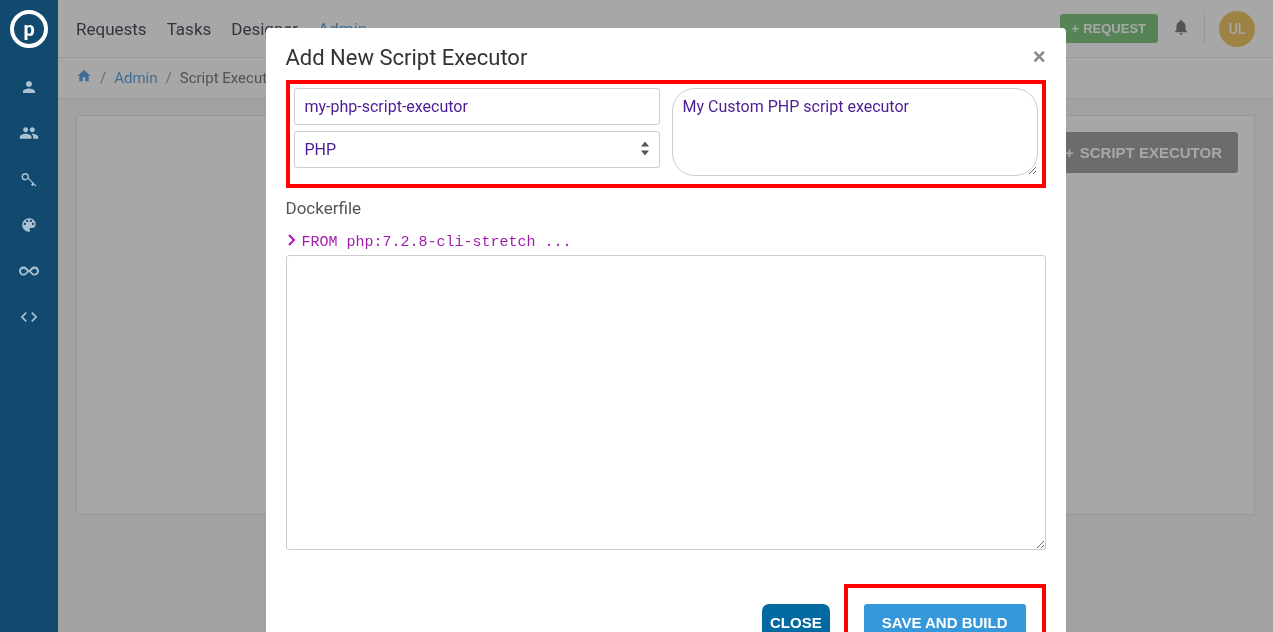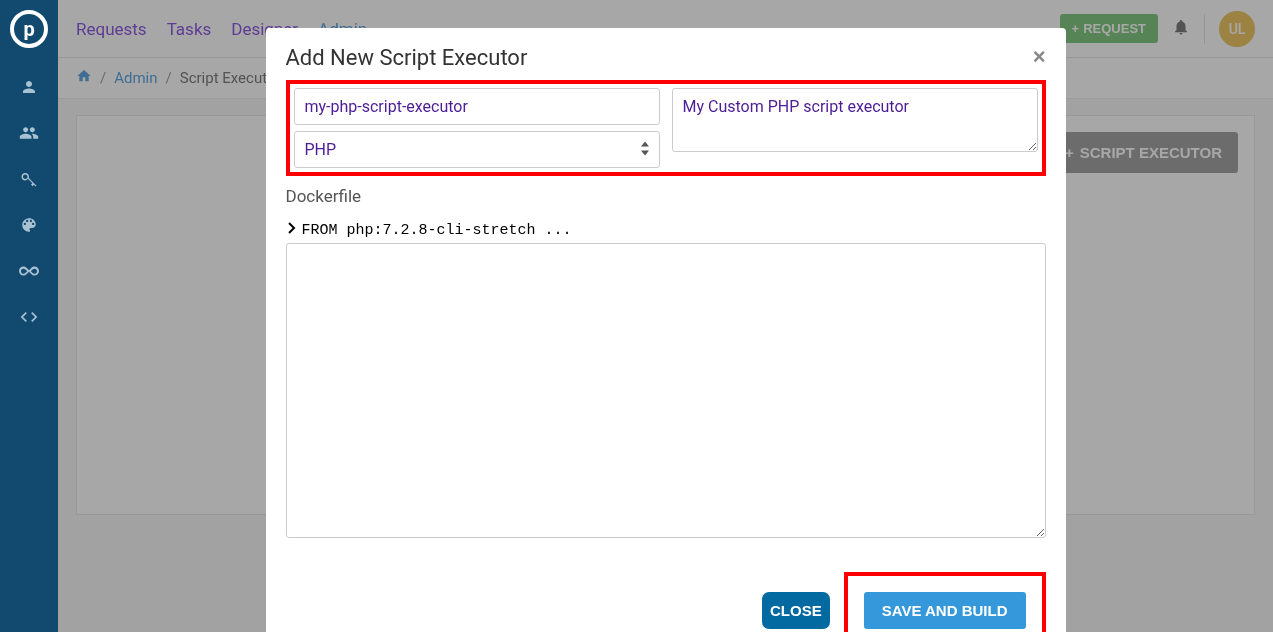--- a/index.html
+++ b/index.html
@@ -72,21 +72,21 @@
     .topbar {
       height: 58px;
       background: #fff;
       border-bottom: 1px solid #e1e1e1;
       display: flex;
       align-items: center;
       padding: 0 18px;
       gap: 20px;
     }
     .nav-link {
-      color: #6d28d9;
+      color: #0f172a;
       font-size: 17px;
       cursor: pointer;
     }
     .nav-link.active {
       color: #2e8bd6;
     }
     .topbar-right {
       margin-left: auto;
       display: flex;
       align-items: center;
@@ -238,32 +238,33 @@
     .select-chev {
       position: absolute;
       right: 10px;
       top: 50%;
       transform: translateY(-50%);
       color: #555;
       pointer-events: none;
       font-size: 12px;
     }
     .form-textarea {
-      height: 64px;
+      height: 88px;
       resize: both;
+      border-radius: 23px;
     }
     .dockerfile-label {
       font-size: 17px;
       color: #555;
       margin-bottom: 16px;
     }
     .dockerfile-preview {
       font-family: "Courier New", monospace;
       font-size: 15px;
-      color: #000000;
+      color: #a21caf;
       margin-bottom: 4px;
       display: flex;
       align-items: center;
       gap: 6px;
       cursor: pointer;
     }
     .big-textarea {
       width: 100%;
       height: 295px;
       border: 1px solid #ccc;

